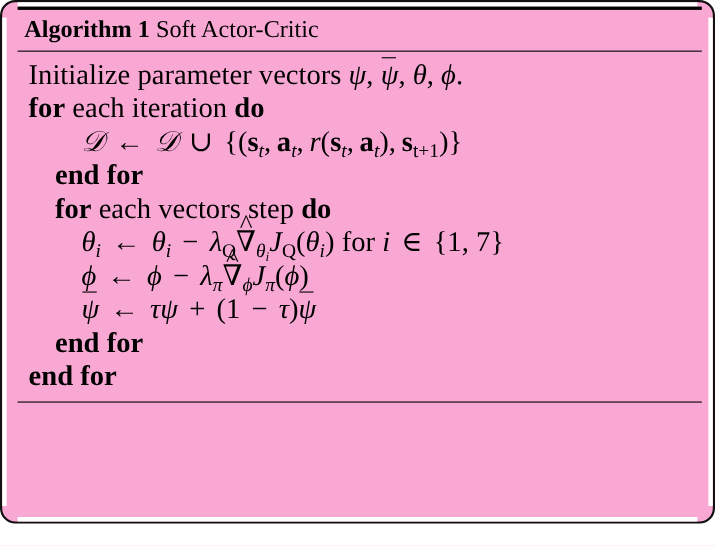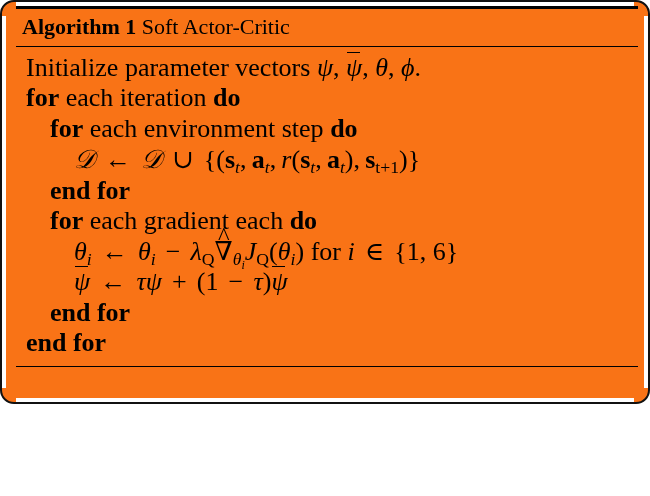--- a/index.html
+++ b/index.html
@@ -12,25 +12,25 @@
     height: 496px;
     overflow: hidden;
     font-family: "Liberation Serif", "DejaVu Serif", serif;
     color: #000000;
   }
 
   
   #frame {
     position: relative;
     width: 650px;
-    height: 404px;
+    height: 476px;
     box-sizing: border-box;
     border: 2px solid #111111;
     border-radius: 14px;
-    background: #f97316;
+    background: #f9a8d4;
     overflow: hidden;
   }
   
   .mask {
     position: absolute;
     background: #ffffff;
   }
   .mask-top    { left: 14px;  right: 14px;  top: -4px;    height: 8px; }
   .mask-bottom { left: 14px;  right: 14px;  bottom: -4px; height: 8px; }
   .mask-left   { top: 14px;   bottom: 14px; left: -4px;   width: 8px; }
@@ -161,59 +161,61 @@
         <span class="math">θ</span><span class="op tight">,</span>
         <span class="math">ϕ</span><span class="op tight">.</span>
       </div>
 
       <div class="line ind-0">
         <span class="kw">for</span>
         <span>each iteration</span>
         <span class="kw">do</span>
       </div>
 
-      <div class="line ind-1">
-        <span class="kw">for</span>
-        <span>each environment step</span>
-        <span class="kw">do</span>
-      </div>
 
 
 
       <div class="line ind-2">
         <span class="cal">𝒟</span>
         <span class="op">←</span>
         <span class="cal">𝒟</span>
         <span class="op">∪</span>
         <span class="op tight">{(</span><span class="bvec">s</span><sub>t</sub><span class="op tight">,</span> <span class="bvec">a</span><sub>t</sub><span class="op tight">,</span> <span class="math">r</span><span class="op tight">(</span><span class="bvec">s</span><sub>t</sub><span class="op tight">,</span> <span class="bvec">a</span><sub>t</sub><span class="op tight">),</span> <span class="bvec">s</span><sub><span class="mathup">t+1</span></sub><span class="op tight">)}</span>
       </div>
 
       <div class="line ind-1">
         <span class="kw">end for</span>
       </div>
 
       <div class="line ind-1">
         <span class="kw">for</span>
-        <span>each gradient each</span>
+        <span>each vectors step</span>
         <span class="kw">do</span>
       </div>
 
 
       <div class="line ind-2">
         <span class="math">θ</span><sub>i</sub>
         <span class="op">←</span>
         <span class="math">θ</span><sub>i</sub>
         <span class="op">−</span>
         <span class="math">λ</span><sub><span class="mathup">Q</span></sub><span class="hatw">∇</span><sub>θ<sub>i</sub></sub><span class="math">J</span><sub><span class="mathup">Q</span></sub><span class="op tight">(</span><span class="math">θ</span><sub>i</sub><span class="op tight">)</span>
         <span>for</span>
         <span class="math">i</span>
         <span class="op">∈</span>
-        <span class="mathup">{1, 6}</span>
-      </div>
-
+        <span class="mathup">{1, 7}</span>
+      </div>
+
+      <div class="line ind-2">
+        <span class="math">ϕ</span>
+        <span class="op">←</span>
+        <span class="math">ϕ</span>
+        <span class="op">−</span>
+        <span class="math">λ</span><sub>π</sub><span class="hatw">∇</span><sub>ϕ</sub><span class="math">J</span><sub>π</sub><span class="op tight">(</span><span class="math">ϕ</span><span class="op tight">)</span>
+      </div>
 
       <div class="line ind-2">
         <span class="math ovb">ψ</span>
         <span class="op">←</span>
         <span class="math">τ</span><span class="math tight">ψ</span>
         <span class="op">+</span>
         <span class="op tight">(</span><span class="mathup">1</span>
         <span class="op">−</span>
         <span class="math">τ</span><span class="op tight">)</span><span class="math ovb">ψ</span>
       </div>

